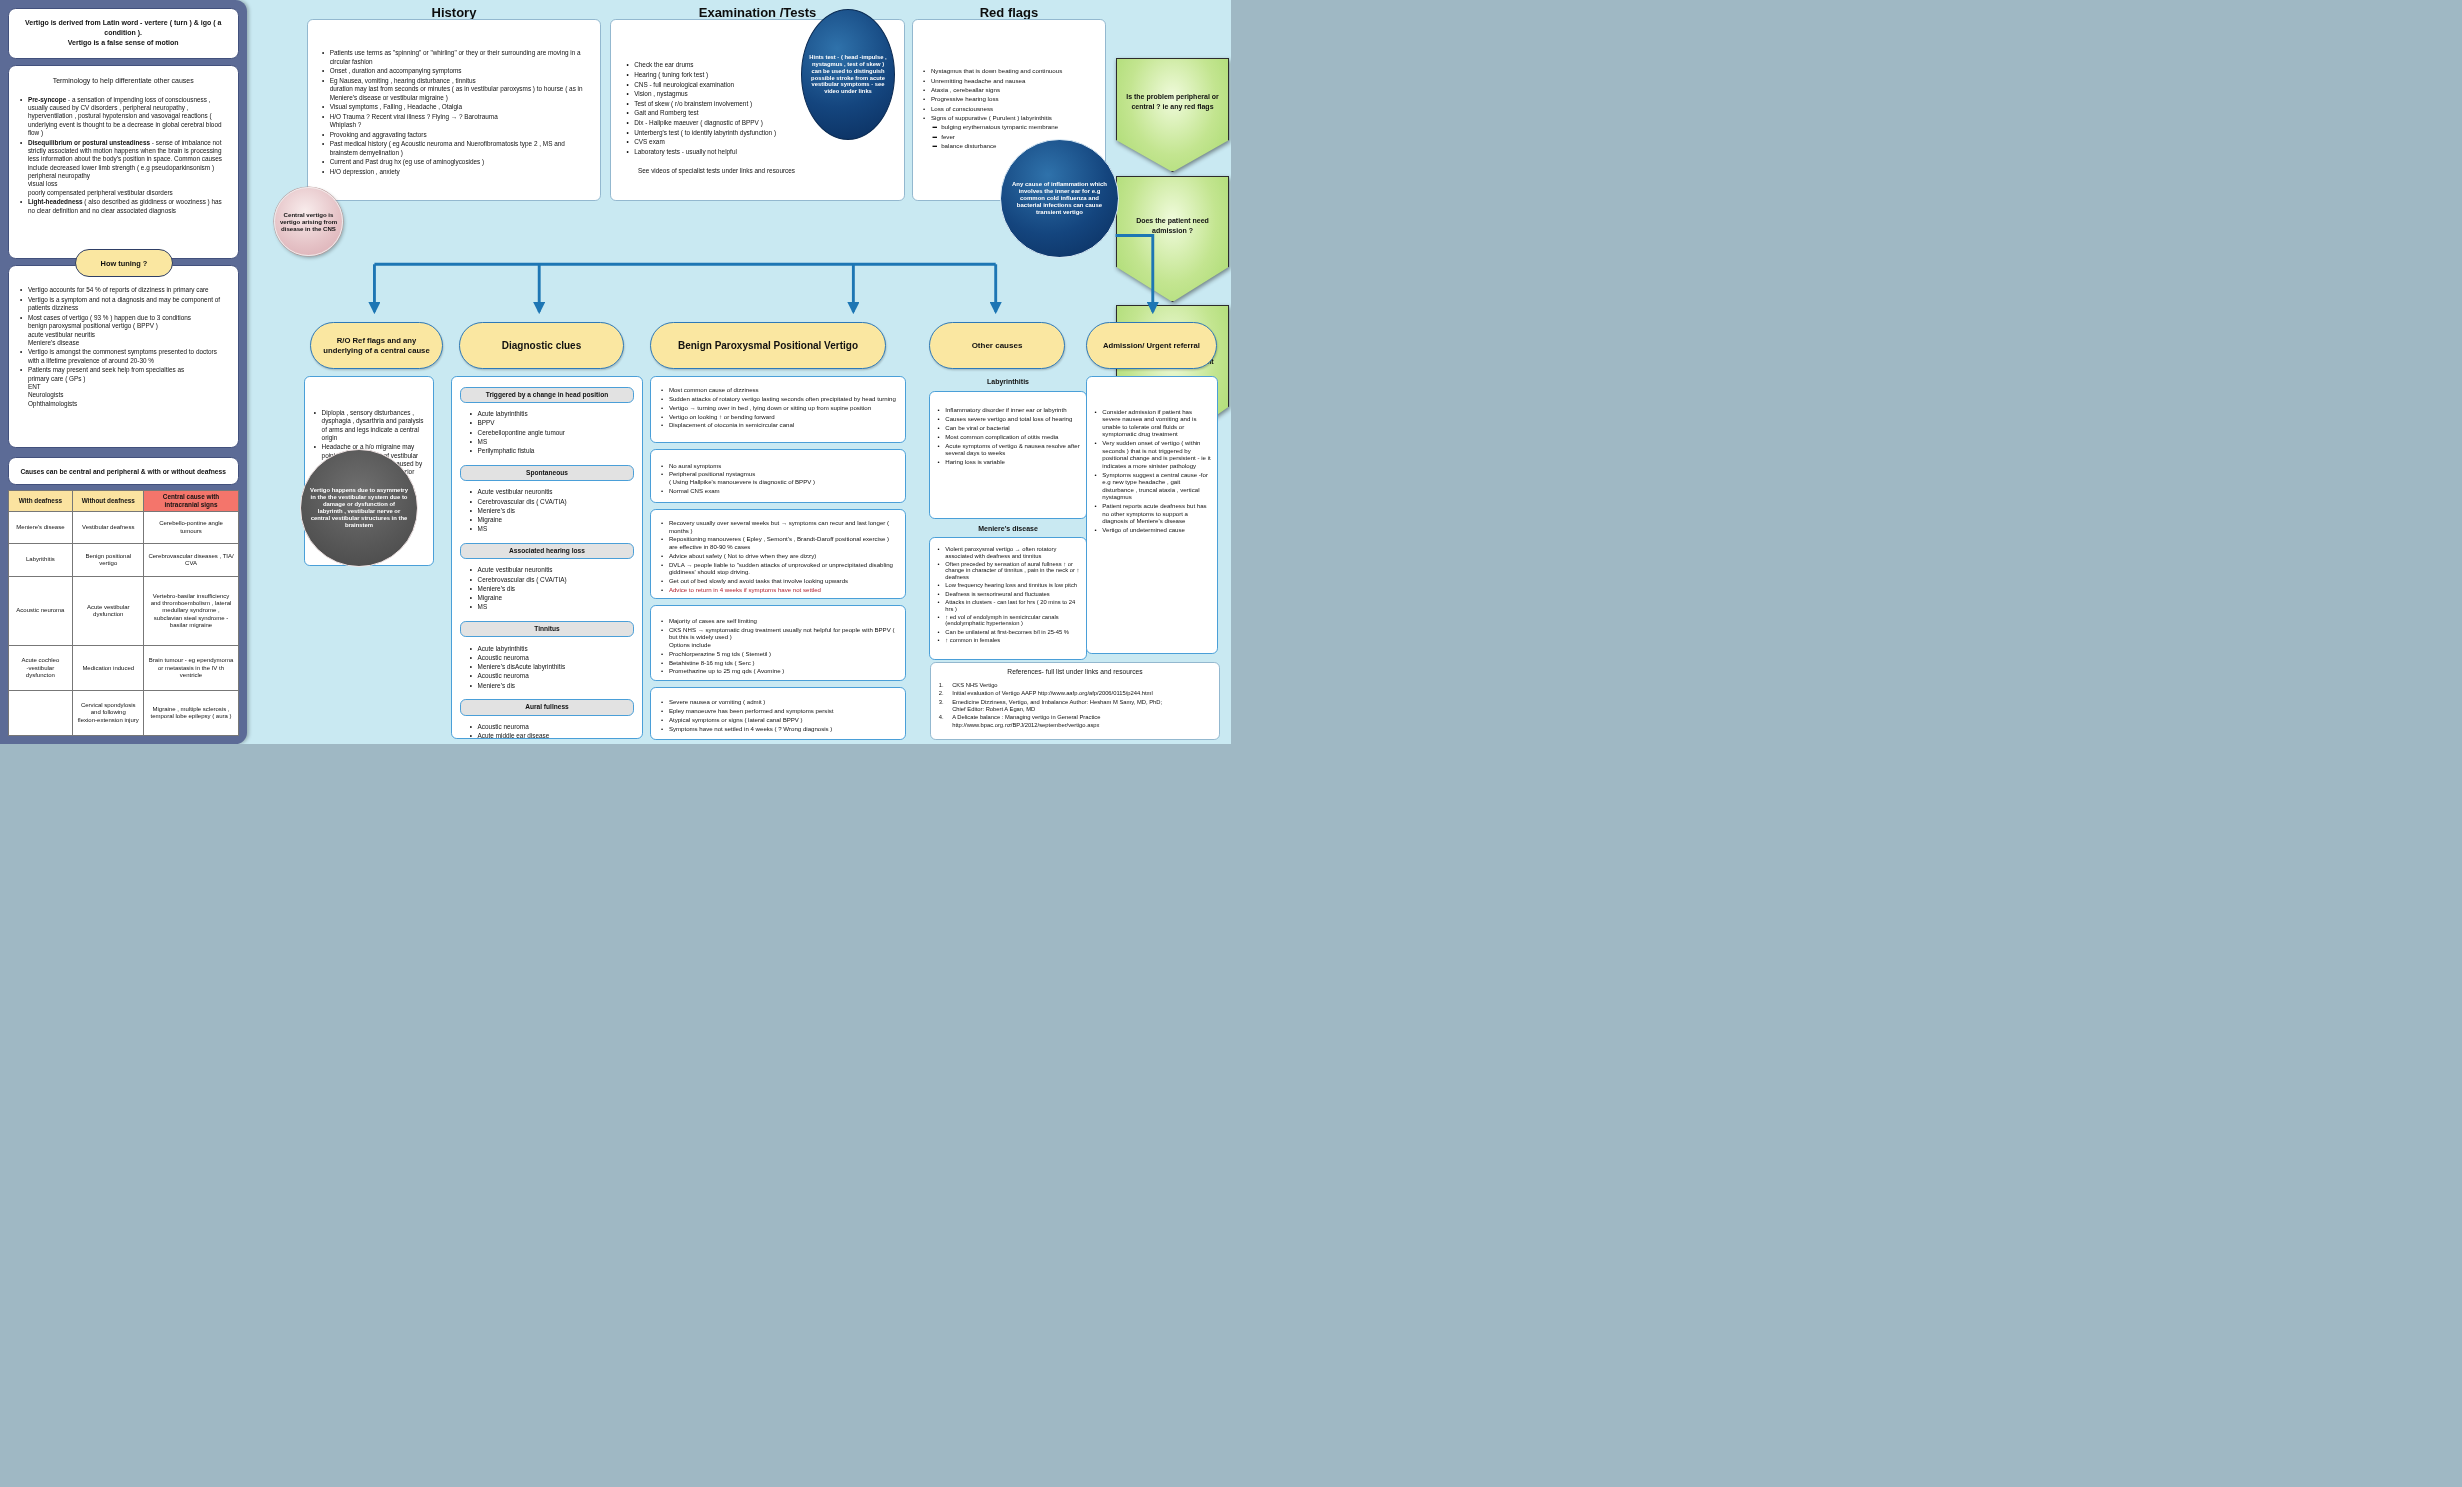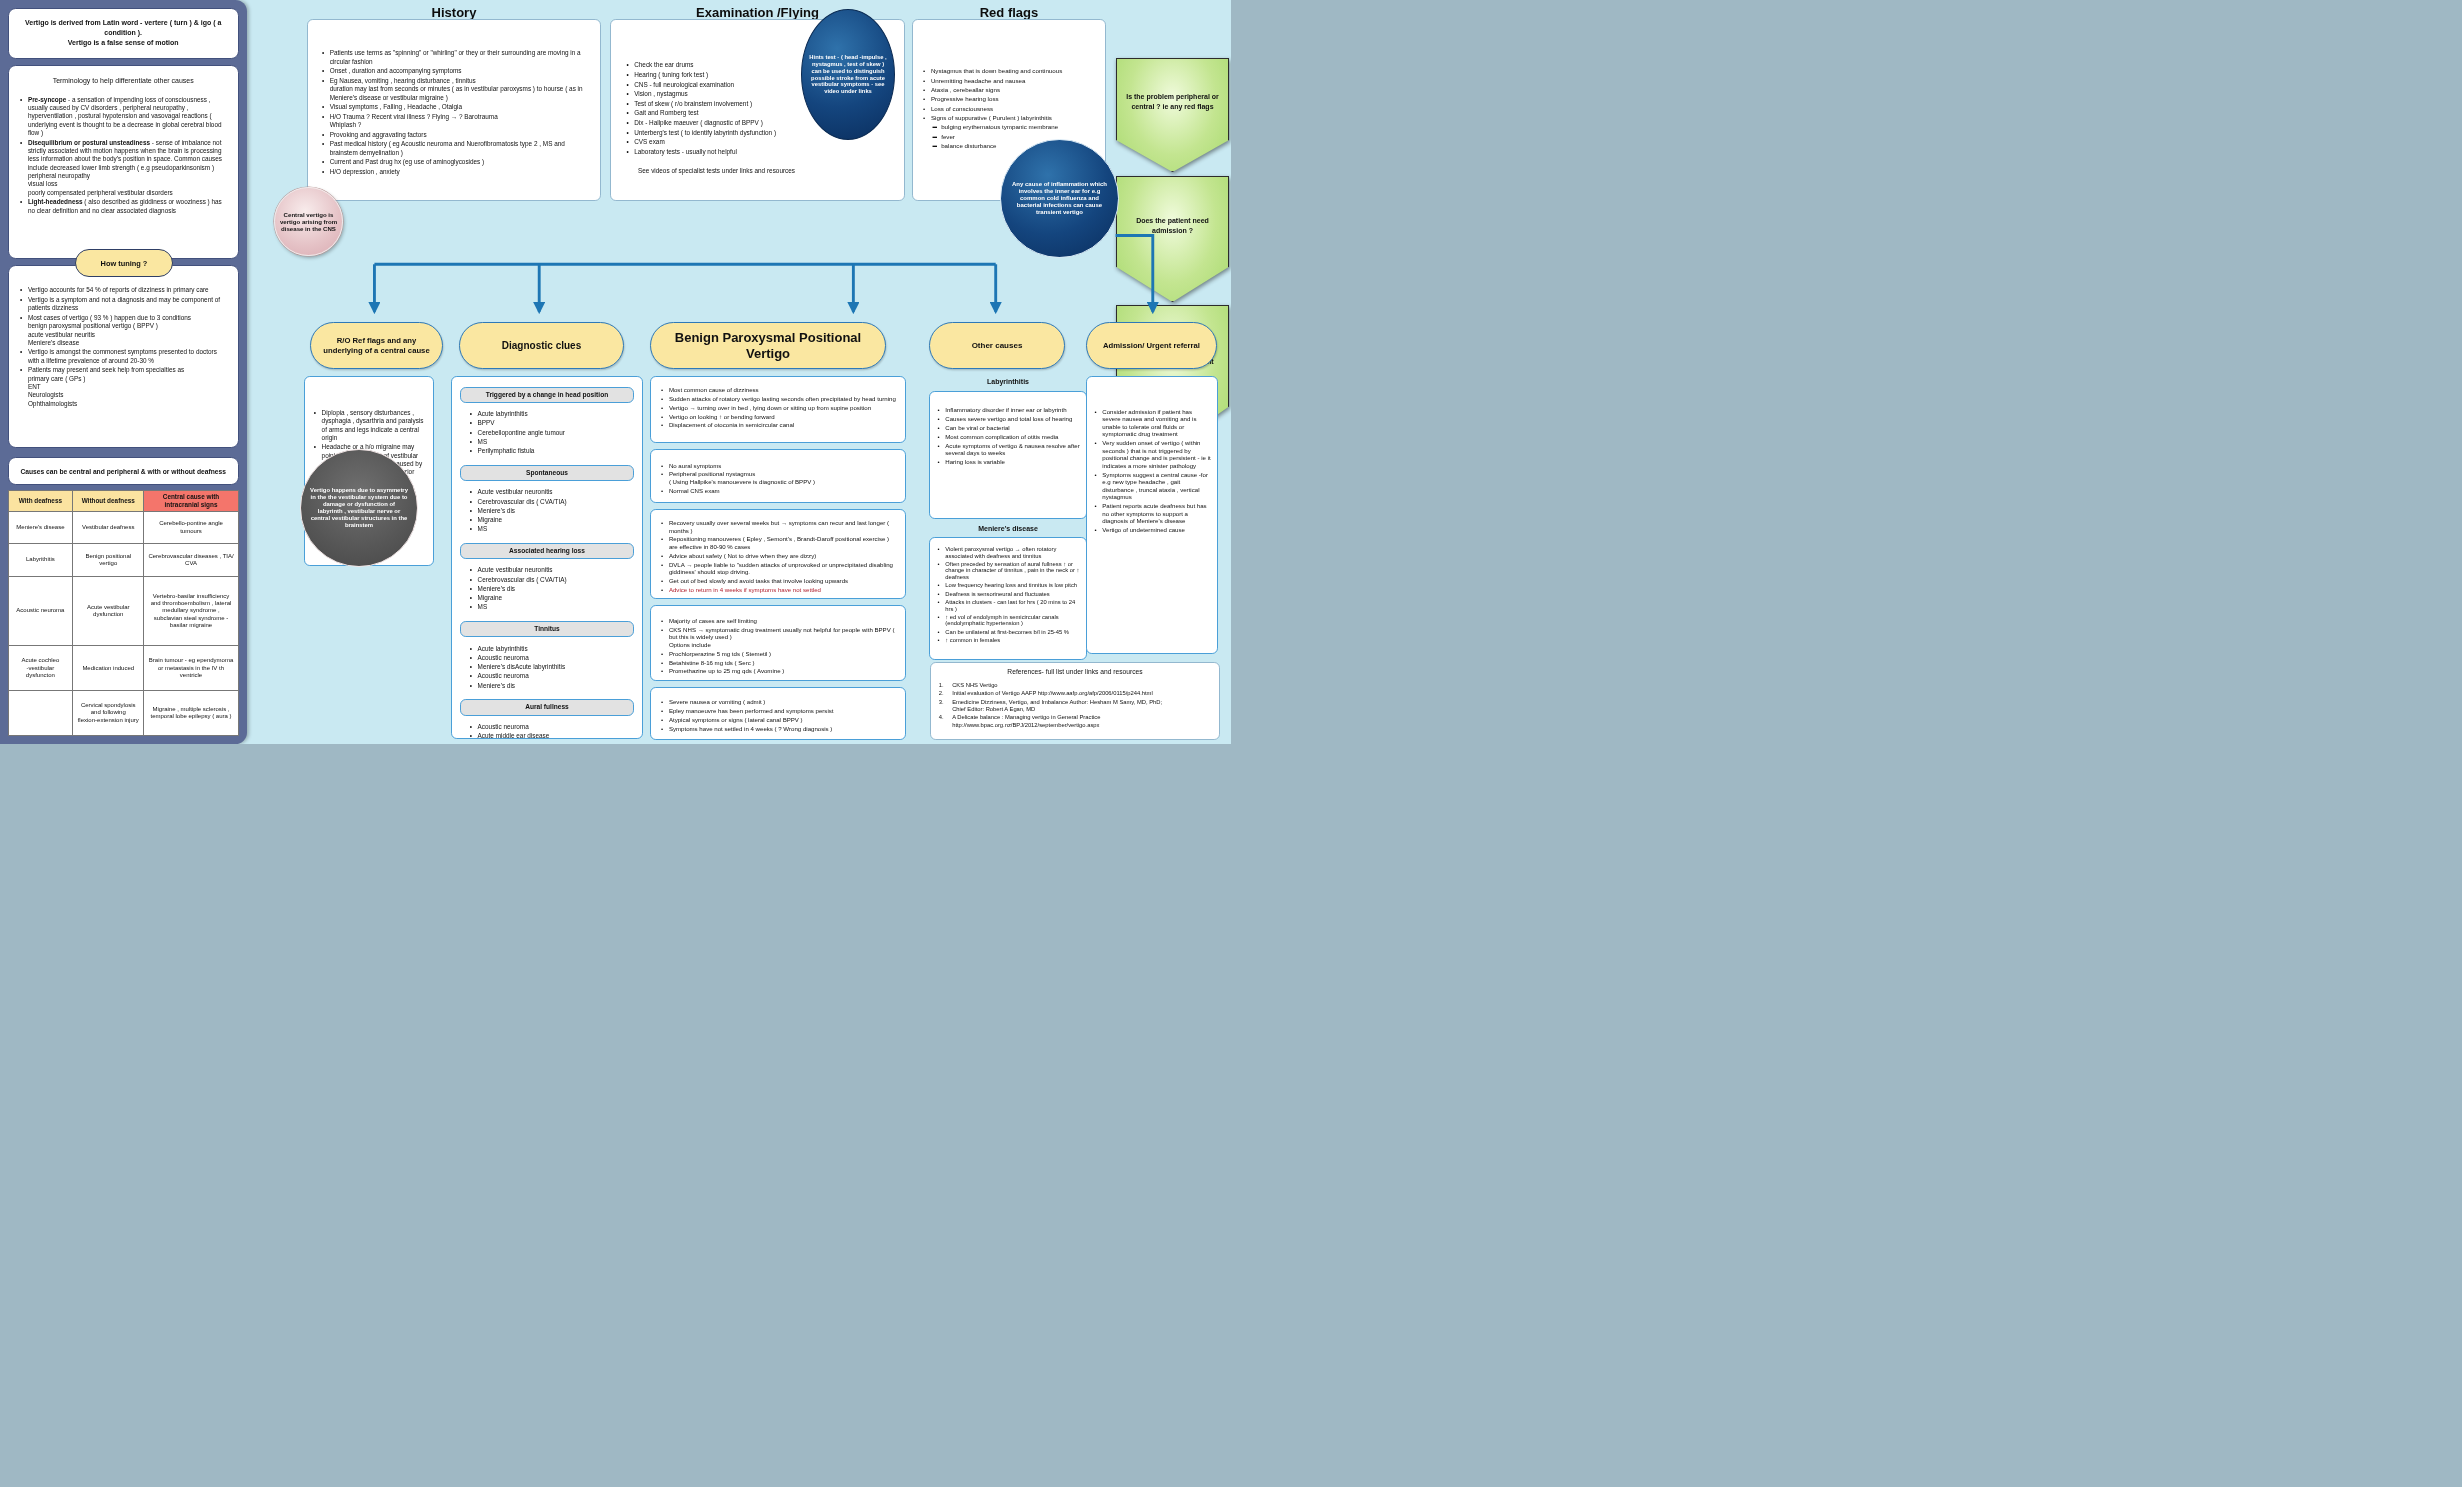--- a/index.html
+++ b/index.html
@@ -77,21 +77,21 @@
   #banner span{margin-top:23px;font-weight:bold;font-size:8.7px;letter-spacing:0.3px;color:#15152e;}
   
   #wires{position:absolute;left:0;top:0;width:1231px;height:744px;z-index:3;}
   
   .oval{position:absolute;top:322px;height:47px;background:#fae7a1;border:1px solid #2e79b8;
         border-radius:28px;display:flex;align-items:center;justify-content:center;text-align:center;
         font-weight:bold;font-size:7.7px;line-height:1.2;padding:2.6px 9px;box-sizing:border-box;z-index:5;
         box-shadow:0.6px 1.3px 1.9px rgba(0,0,0,.2);}
   #ro-oval{left:310px;width:133px;}
   #diag-oval{left:459px;width:165px;font-size:10px;}
-  #bppv-oval{left:650px;width:236px;font-size:13px;}
+  #bppv-oval{left:650px;width:236px;font-size:10px;}
   #other-oval{left:929px;width:136px;font-size:8px;}
   #adm-oval{left:1086px;width:131px;}
   
   .cbox{position:absolute;background:#fff;border:1px solid #4a9fd8;border-radius:5.8px;box-sizing:border-box;
         font-size:6.1px;line-height:1.24;z-index:4;}
   #ro-box{left:304px;top:376px;width:130px;height:190px;padding:31px 6.4px 5.1px 6.4px;font-size:6.4px;line-height:1.28;}
   #diag-box{left:451px;top:376px;width:192px;height:363px;padding:5.1px 6.4px;}
   .sec-h{background:#e2e2e2;border:1px solid #4a9fd8;border-radius:5.8px;text-align:center;font-weight:bold;
          font-size:6.6px;padding:3.2px 2.6px;margin:4.5px 1.3px;}
   .sec-list{padding:1.3px 2.6px 3.8px 9px;font-size:6.4px;}
@@ -261,21 +261,21 @@
           <span class="mk">•</span>
           <span class="tx">Current and Past drug hx (eg use of aminoglycosides )</span>
         </div>
         <div class="li">
           <span class="mk">•</span>
           <span class="tx">H/O depression , anxiety</span>
         </div>
       </div>
   </div>
 
-  <div class="ttl" style="left:610px;width:295px;">Examination /Flying</div>
+  <div class="ttl" style="left:610px;width:295px;">Examination /Tests</div>
   <div class="wbox" id="exam-box">
     <div>
         <div class="li">
           <span class="mk">•</span>
           <span class="tx">Check the ear drums</span>
         </div>
         <div class="li">
           <span class="mk">•</span>
           <span class="tx">Hearing ( tuning fork test )</span>
         </div>

